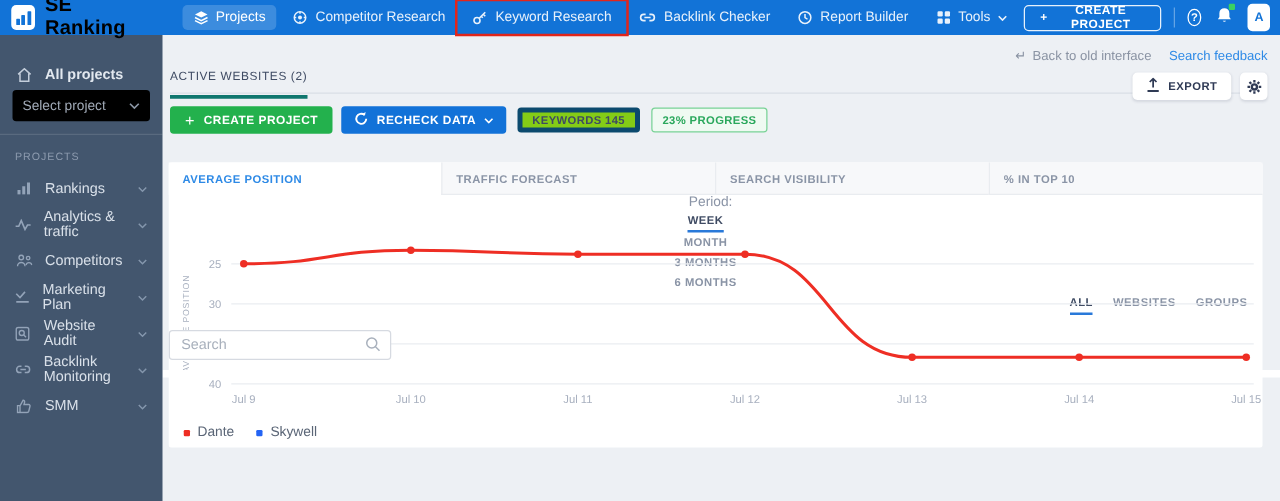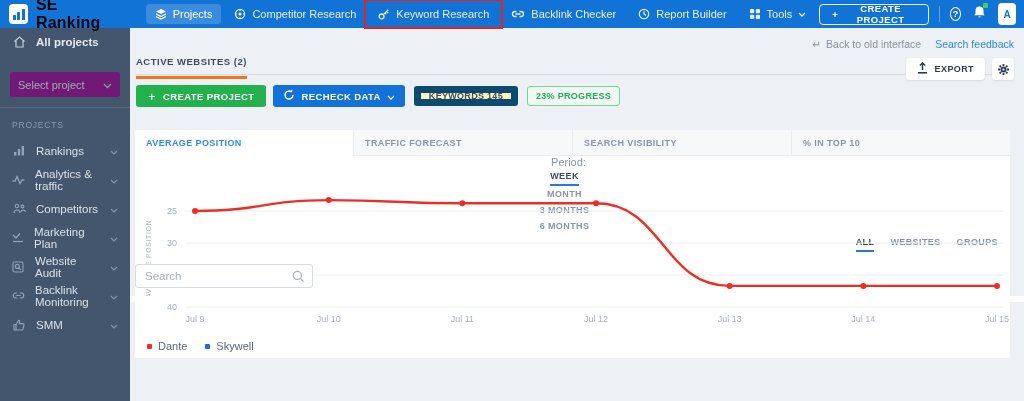--- a/index.html
+++ b/index.html
@@ -20,47 +20,47 @@
   .tb-right { margin-left:auto; display:flex; align-items:center; margin-right:8px; }
   .create-btn-top { display:flex; align-items:center; gap:7px; border:1px solid rgba(255,255,255,.9); border-radius:4px; background:transparent; color:#fff; font-size:9.5px; font-weight:bold; letter-spacing:.4px; height:21px; padding:0 12px; cursor:pointer; font-family:inherit; }
   .tb-divider { width:1px; height:16px; background:rgba(255,255,255,.35); margin:0 10px; }
   .help-circle { width:14px; height:14px; border:1.3px solid #fff; border-radius:50%; color:#fff; font-size:9px; font-weight:bold; display:flex; align-items:center; justify-content:center; margin-right:12px; cursor:pointer; }
   .bell { position:relative; margin-right:12px; cursor:pointer; }
   .bell-dot { position:absolute; top:-2px; right:-2px; width:5px; height:5px; background:#3bd161; border-radius:1px; }
   .avatar { width:22px; height:22px; background:#fff; border-radius:4px; color:#1273d7; font-size:10px; font-weight:bold; display:flex; align-items:center; justify-content:center; cursor:pointer; }
 
   
   .sidebar { position:absolute; top:28px; left:0; width:130px; height:373px; background:#43566e; z-index:20; }
-  .sb-row { display:flex; align-items:flex-start; gap:10px; padding:0 12px; height:30px; color:#e2e8ef; font-size:11.5px; cursor:pointer; }
+  .sb-row { display:flex; align-items:flex-end; gap:10px; padding:0 12px; height:30px; color:#e2e8ef; font-size:11.5px; cursor:pointer; }
   .sb-all { margin-top:8px; font-weight:bold; }
-  .sb-select { margin:6px 10px 10px; height:25px; background:#701a75; border-radius:3px; display:flex; align-items:center; justify-content:space-between; padding:0 8px; color:#a2abb8; font-size:11px; cursor:pointer; }
+  .sb-select { margin:6px 10px 10px; height:25px; background:#000000; border-radius:3px; display:flex; align-items:center; justify-content:space-between; padding:0 8px; color:#a2abb8; font-size:11px; cursor:pointer; }
   .sb-divider { height:1px; background:rgba(255,255,255,.12); margin:0 0 8px; }
   .sb-section { padding:4px 12px 6px; color:#8c9aae; font-size:8.5px; letter-spacing:.8px; }
   .sb-item { display:flex; align-items:center; gap:10px; padding:0 12px; height:29px; color:#d9e0e9; font-size:11.5px; cursor:pointer; }
   .sb-item .sb-chev { margin-left:auto; }
   .sb-icon { width:14px; display:flex; justify-content:center; }
 
   
   .main { position:absolute; top:28px; left:130px; width:894px; height:373px; }
   .links-row { position:absolute; top:10px; right:10px; display:flex; align-items:center; gap:14px; font-size:10.5px; }
   .back-link { color:#8a93a3; cursor:pointer; display:flex; align-items:center; gap:5px; }
   .feedback-link { color:#2e8ae6; cursor:pointer; }
 
-  .aw-tab { position:absolute; top:28px; left:6px; font-size:9.5px; font-weight:bold; letter-spacing:.5px; color:#3f4b63; padding-bottom:9px; border-bottom:3px solid #f97316; cursor:pointer; }
+  .aw-tab { position:absolute; top:28px; left:6px; font-size:9.5px; font-weight:normal; letter-spacing:.5px; color:#3f4b63; padding-bottom:9px; border-bottom:3px solid #0f766e; cursor:pointer; }
   .aw-divider { position:absolute; top:46px; left:6px; width:872px; height:1px; background:#d9dee5; }
 
   .export-row { position:absolute; top:30px; right:10px; display:flex; align-items:center; gap:7px; }
   .export-btn { display:flex; align-items:center; gap:7px; background:#fff; border:none; border-radius:4px; height:22px; padding:0 11px; font-size:9px; font-weight:bold; letter-spacing:.4px; color:#2f3a55; box-shadow:0 1px 2px rgba(40,50,80,.12); cursor:pointer; font-family:inherit; }
   .gear-btn { width:22px; height:22px; background:#fff; border:none; border-radius:4px; display:flex; align-items:center; justify-content:center; box-shadow:0 1px 2px rgba(40,50,80,.12); cursor:pointer; }
 
   .actions-row { position:absolute; top:57px; left:6px; display:flex; align-items:center; gap:7px; }
   .btn-green { display:flex; align-items:center; gap:7px; background:#23b14d; color:#fff; border:none; border-radius:3px; height:22px; padding:0 12px; font-size:9.5px; font-weight:bold; letter-spacing:.4px; cursor:pointer; font-family:inherit; }
   .btn-blue { display:flex; align-items:center; gap:6px; background:#1272d8; color:#fff; border:none; border-radius:3px; height:22px; padding:0 10px; font-size:9.5px; font-weight:bold; letter-spacing:.4px; cursor:pointer; font-family:inherit; }
   .badge { height:20px; display:flex; align-items:center; padding:0 8px; border-radius:3px; font-size:9px; font-weight:bold; letter-spacing:.3px; }
-  .badge-keywords { background:#fef9c3; border:7px solid #0c4a6e; color:#3f4b63; margin-left:2px; }
+  .badge-keywords { background:#84cc16; border:4px solid #0c4a6e; color:#3f4b63; margin-left:2px; }
   .badge-progress { background:#effaf2; border:1px solid #79d296; color:#2aa85c; margin-left:2px; }
 
   
   .card { position:absolute; top:102px; left:5px; width:875px; height:228px; background:#fff; border-radius:2px; }
   .card-tabs { display:flex; height:26px; }
   .card-tab { flex:1; display:flex; align-items:center; padding-left:11px; font-size:9px; font-weight:bold; letter-spacing:.4px; color:#8a94a6; background:#f7f8fa; border-bottom:1px solid #e9ecf0; border-left:1px solid #e9ecf0; cursor:pointer; }
   .card-tab.active { background:#fff; color:#2e8ae6; border-bottom:none; border-left:none; }
   .period-row { display:flex; align-items:center; height:28px; padding:0 12px;flex-direction:column; }
   .period-label { font-size:11px; color:#8a94a6; margin-right:8px; }
   .seg { font-size:9px; font-weight:bold; letter-spacing:.4px; color:#8a94a6; margin-right:16px; padding:3px 0; cursor:pointer; }

